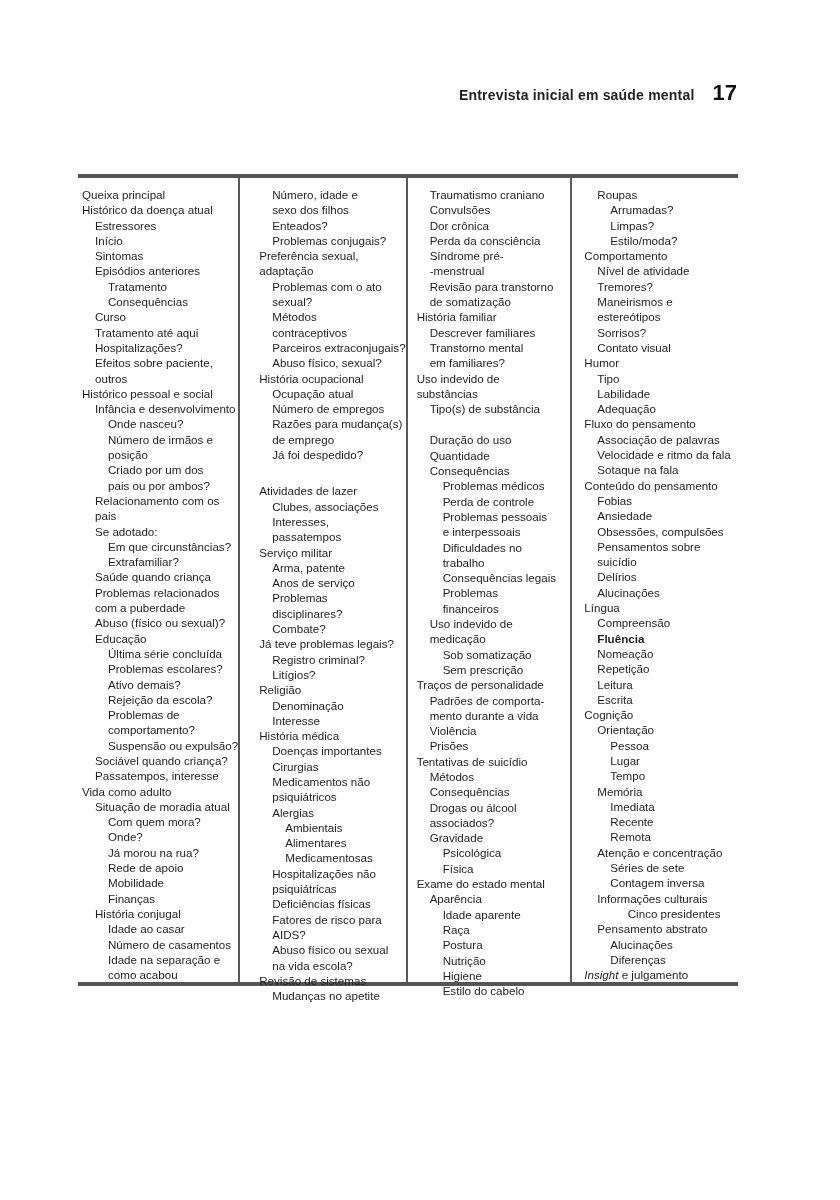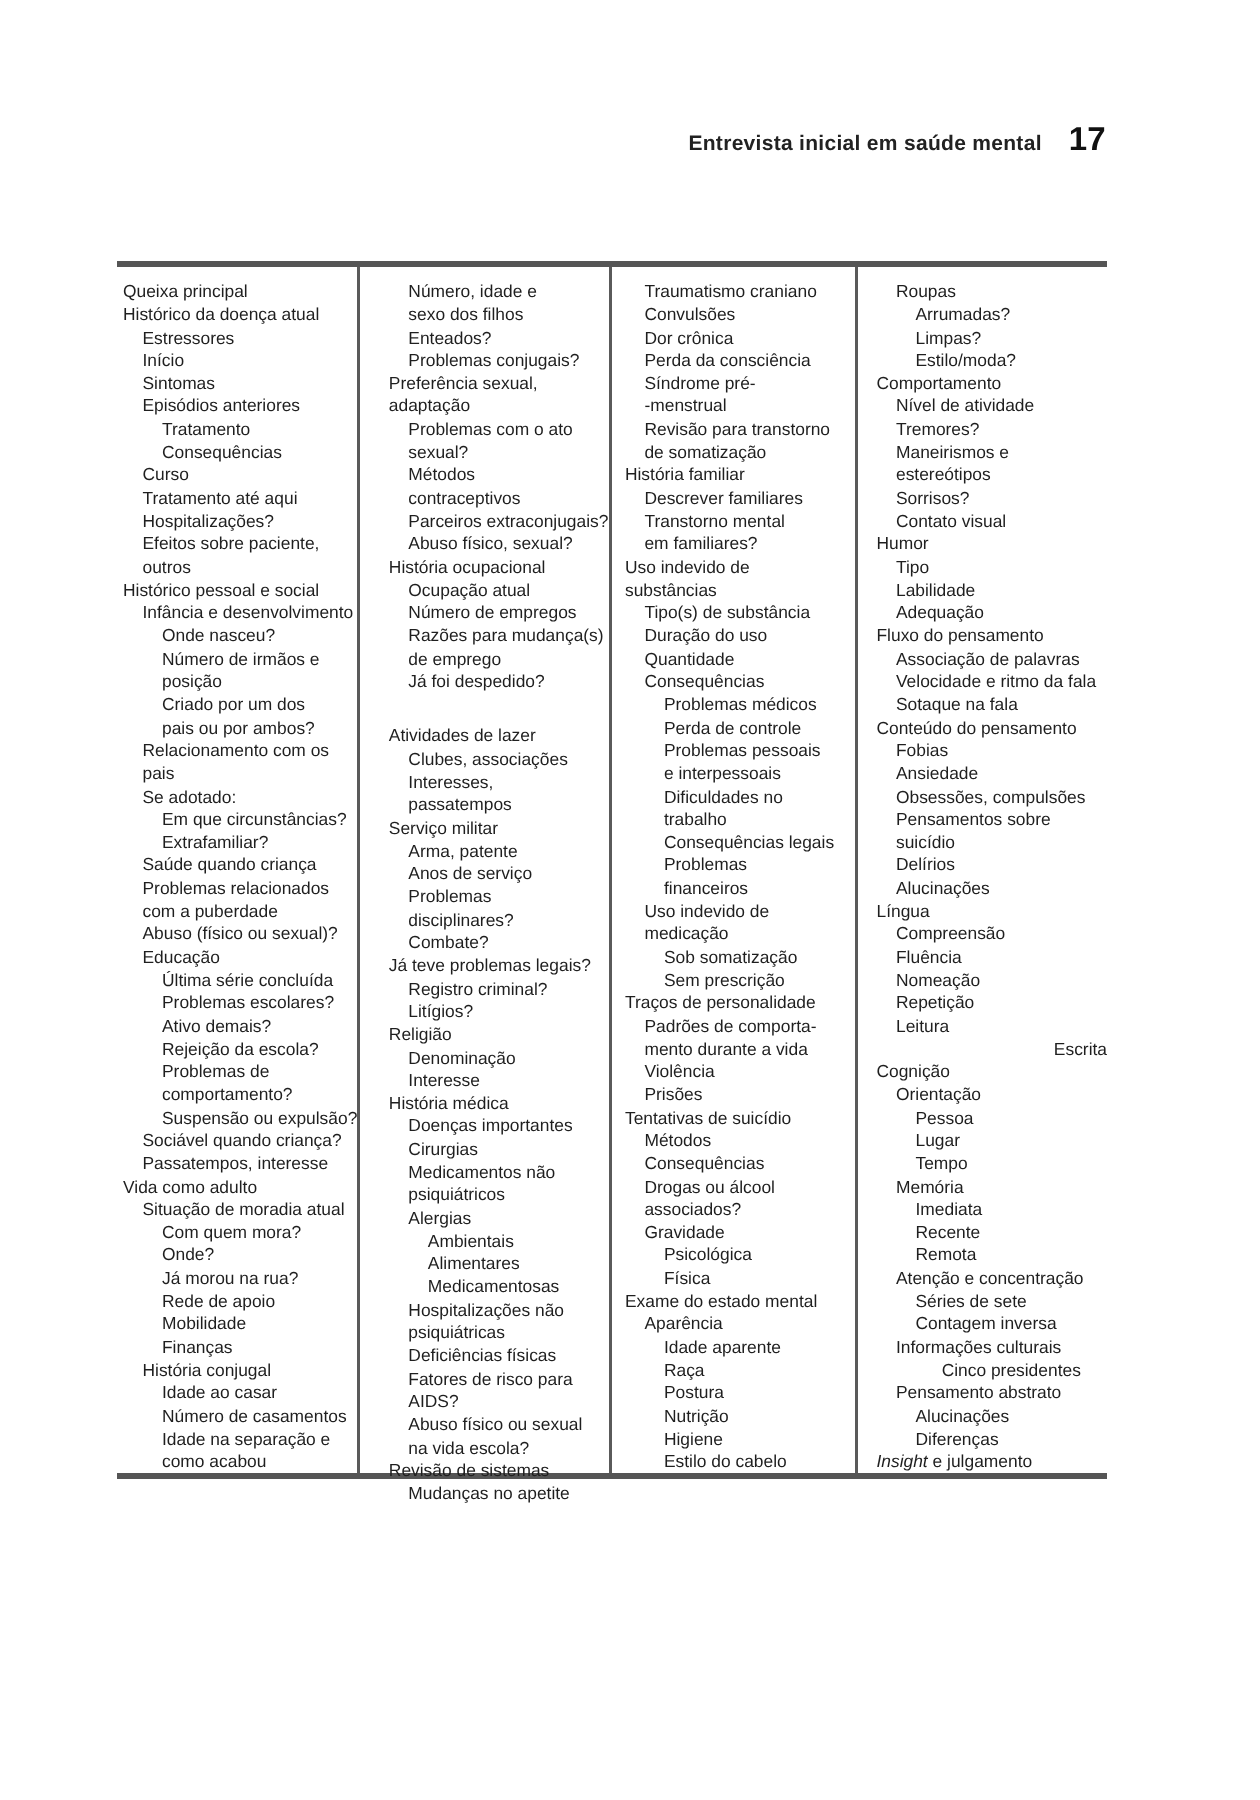--- a/index.html
+++ b/index.html
@@ -188,21 +188,21 @@
         <div class="row" style="padding-left: 13px;">-menstrual</div>
         <div class="row" style="padding-left: 13px;">Revisão para transtorno</div>
         <div class="row" style="padding-left: 13px;">de somatização</div>
         <div class="row" style="padding-left: 0px;">História familiar</div>
         <div class="row" style="padding-left: 13px;">Descrever familiares</div>
         <div class="row" style="padding-left: 13px;">Transtorno mental</div>
         <div class="row" style="padding-left: 13px;">em familiares?</div>
         <div class="row" style="padding-left: 0px;">Uso indevido de</div>
         <div class="row" style="padding-left: 0px;">substâncias</div>
         <div class="row" style="padding-left: 13px;">Tipo(s) de substância</div>
-        <div class="row" style="padding-left: 13px;">Duração do uso</div>
+        <div class="row" style="padding-left: 13px; margin-top: 16px;">Duração do uso</div>
         <div class="row" style="padding-left: 13px;">Quantidade</div>
         <div class="row" style="padding-left: 13px;">Consequências</div>
         <div class="row" style="padding-left: 26px;">Problemas médicos</div>
         <div class="row" style="padding-left: 26px;">Perda de controle</div>
         <div class="row" style="padding-left: 26px;">Problemas pessoais</div>
         <div class="row" style="padding-left: 26px;">e interpessoais</div>
         <div class="row" style="padding-left: 26px;">Dificuldades no</div>
         <div class="row" style="padding-left: 26px;">trabalho</div>
         <div class="row" style="padding-left: 26px;">Consequências legais</div>
         <div class="row" style="padding-left: 26px;">Problemas</div>
@@ -256,25 +256,25 @@
         <div class="row" style="padding-left: 0px;">Conteúdo do pensamento</div>
         <div class="row" style="padding-left: 13px;">Fobias</div>
         <div class="row" style="padding-left: 13px;">Ansiedade</div>
         <div class="row" style="padding-left: 13px;">Obsessões, compulsões</div>
         <div class="row" style="padding-left: 13px;">Pensamentos sobre</div>
         <div class="row" style="padding-left: 13px;">suicídio</div>
         <div class="row" style="padding-left: 13px;">Delírios</div>
         <div class="row" style="padding-left: 13px;">Alucinações</div>
         <div class="row" style="padding-left: 0px;">Língua</div>
         <div class="row" style="padding-left: 13px;">Compreensão</div>
-        <div class="row" style="padding-left: 13px;">Fluência</div>
+        <div class="row" style="padding-left: 13px; font-weight: bold;">Fluência</div>
         <div class="row" style="padding-left: 13px;">Nomeação</div>
         <div class="row" style="padding-left: 13px;">Repetição</div>
         <div class="row" style="padding-left: 13px;">Leitura</div>
-        <div class="row" style="padding-left: 13px; text-align: right;">Escrita</div>
+        <div class="row" style="padding-left: 13px;">Escrita</div>
         <div class="row" style="padding-left: 0px;">Cognição</div>
         <div class="row" style="padding-left: 13px;">Orientação</div>
         <div class="row" style="padding-left: 26px;">Pessoa</div>
         <div class="row" style="padding-left: 26px;">Lugar</div>
         <div class="row" style="padding-left: 26px;">Tempo</div>
         <div class="row" style="padding-left: 13px;">Memória</div>
         <div class="row" style="padding-left: 26px;">Imediata</div>
         <div class="row" style="padding-left: 26px;">Recente</div>
         <div class="row" style="padding-left: 26px;">Remota</div>
         <div class="row" style="padding-left: 13px;">Atenção e concentração</div>

